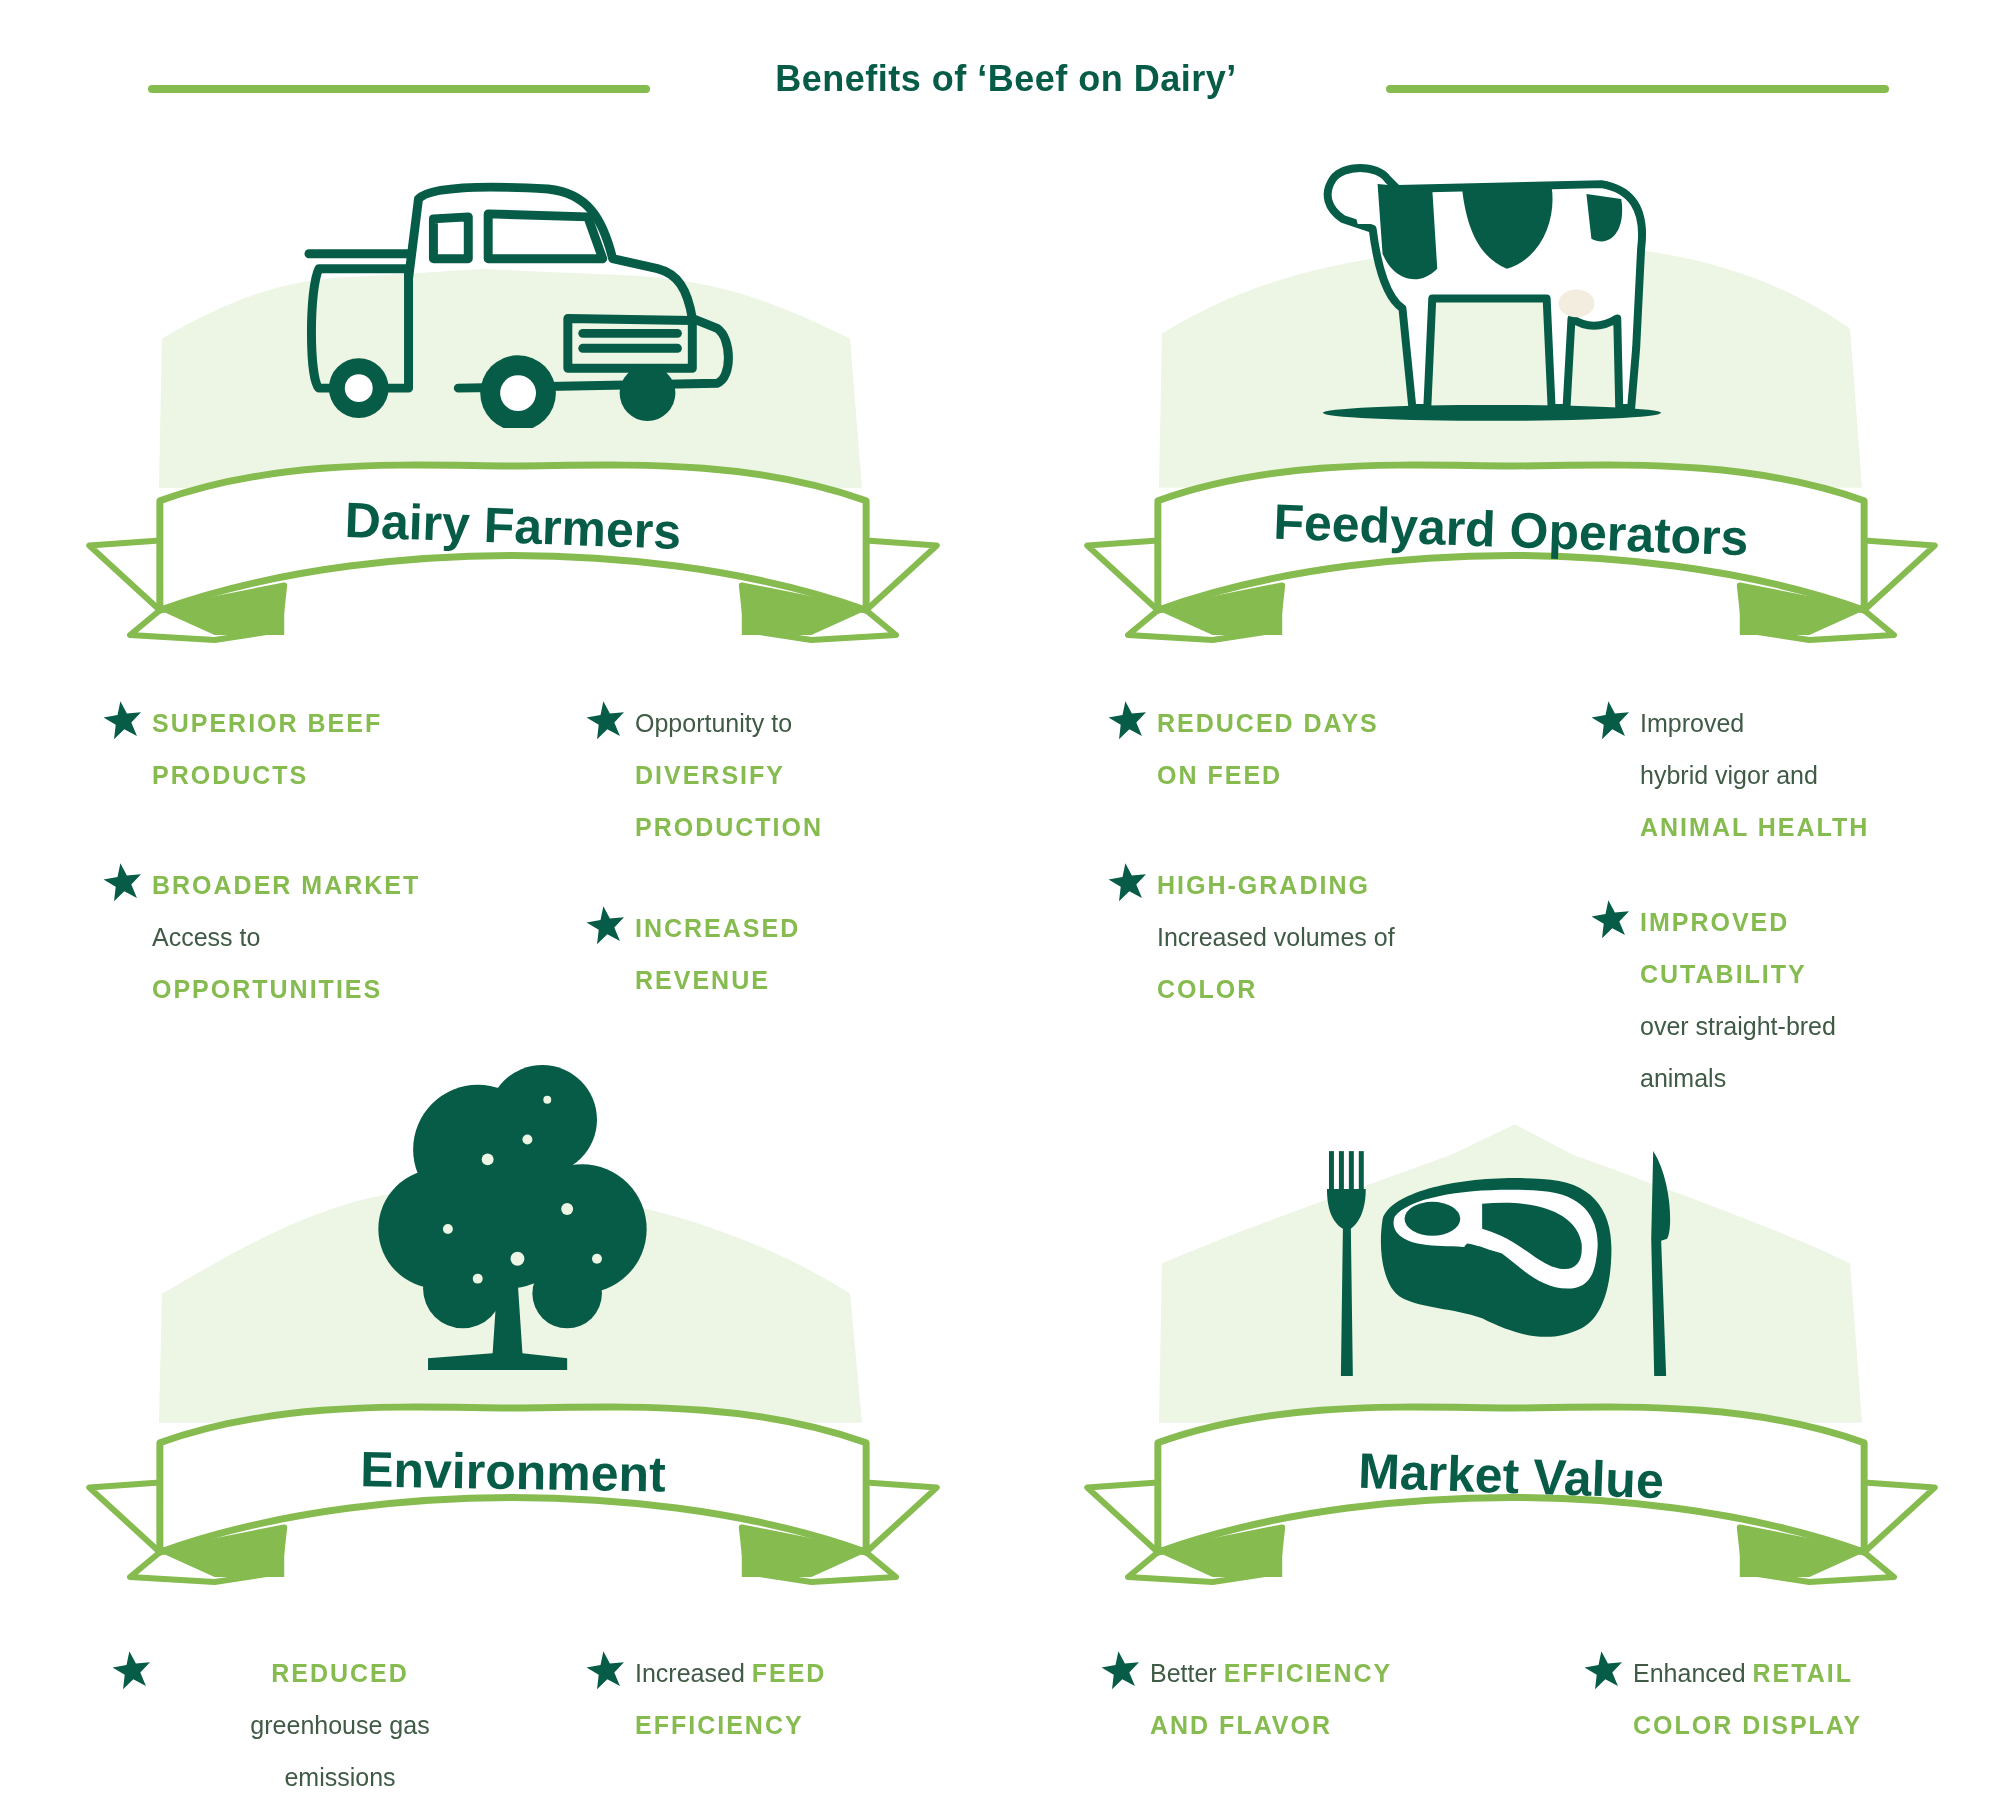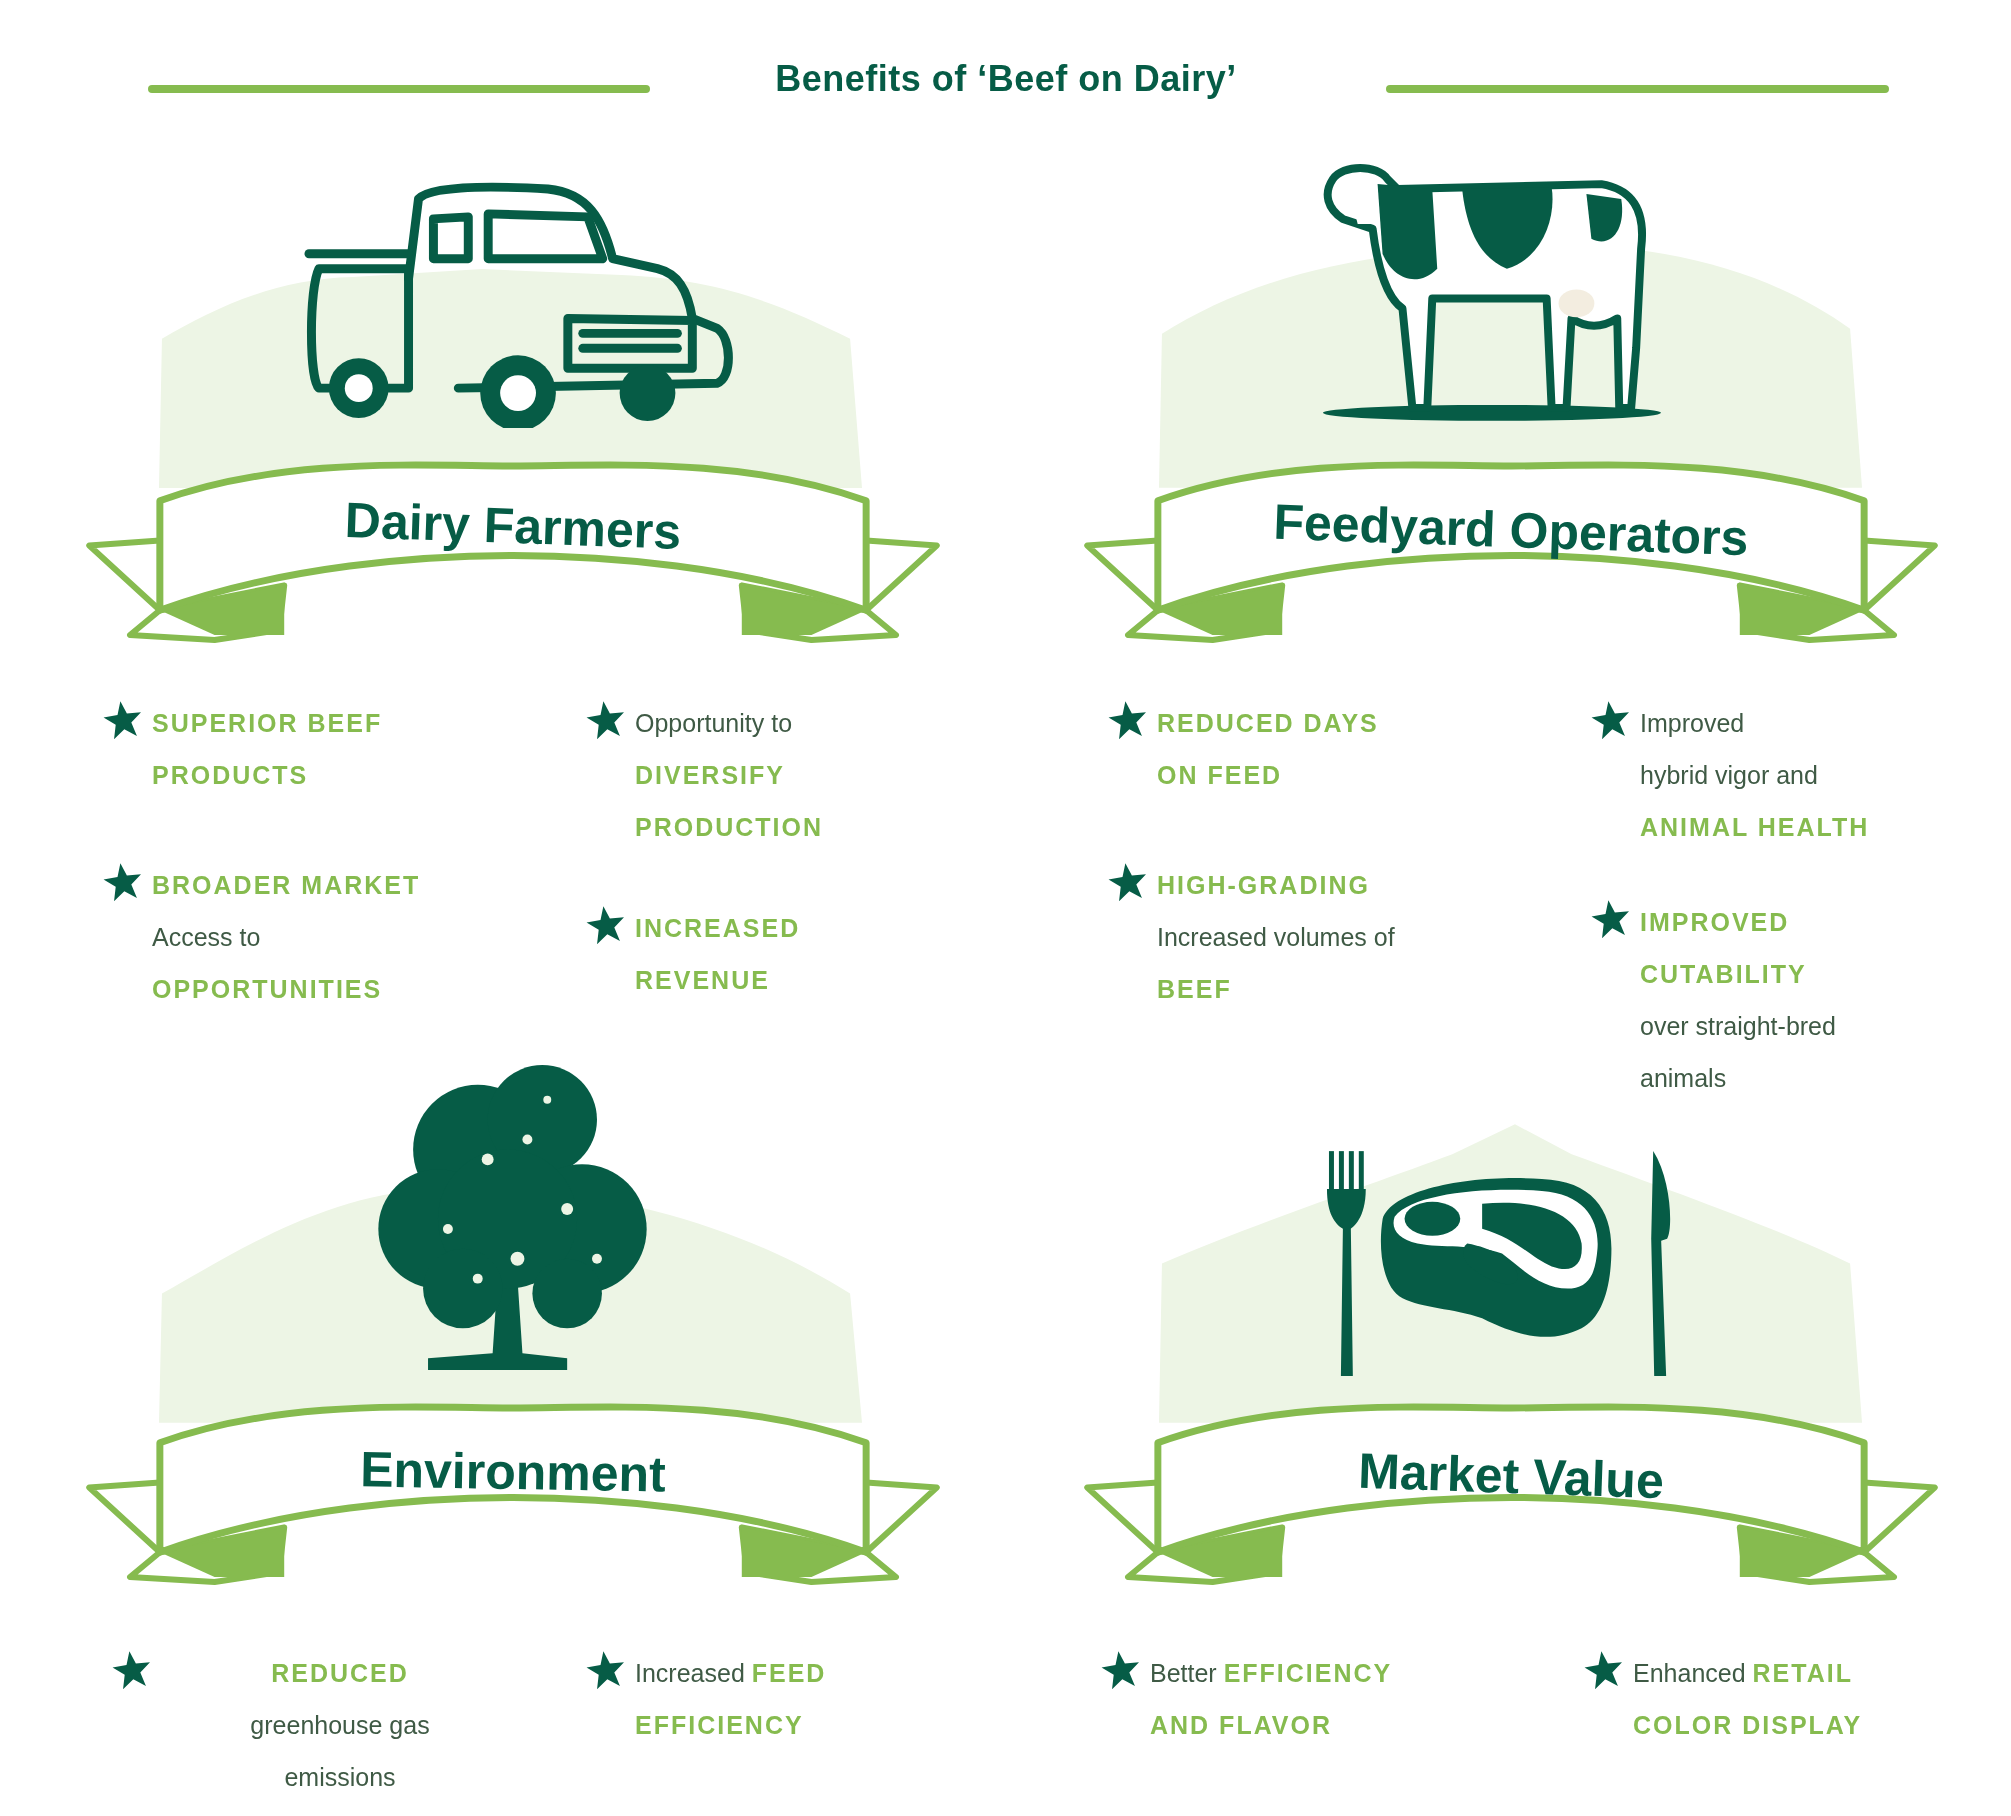--- a/index.html
+++ b/index.html
@@ -198,21 +198,21 @@
       <div class="line"><span class="pl">Improved</span></div>
       <div class="line"><span class="pl">hybrid vigor and</span></div>
       <div class="line"><span class="hl">ANIMAL HEALTH</span></div>
     </div>
     <div class="abs bullet" style="left: 1157px; top: 859px;">
       <span class="star"><svg viewBox="0 0 40 40" width="42" height="42">
           <path d="M20,2 L24.5,14.5 L38,15 L27.5,23.5 L31,37 L20,29 L9,37 L12.5,23.5 L2,15 L15.5,14.5 Z" fill="#065c46" transform="rotate(-8 20 20)"></path>
         </svg></span>
       <div class="line"><span class="hl">HIGH-GRADING</span></div>
       <div class="line"><span class="pl">Increased volumes of</span></div>
-      <div class="line"><span class="hl">BEEF</span></div>
+      <div class="line"><span class="hl">COLOR</span></div>
     </div>
     <div class="abs bullet" style="left: 1640px; top: 896px;">
       <span class="star"><svg viewBox="0 0 40 40" width="42" height="42">
           <path d="M20,2 L24.5,14.5 L38,15 L27.5,23.5 L31,37 L20,29 L9,37 L12.5,23.5 L2,15 L15.5,14.5 Z" fill="#065c46" transform="rotate(-8 20 20)"></path>
         </svg></span>
       <div class="line"><span class="hl">IMPROVED</span></div>
       <div class="line"><span class="hl">CUTABILITY</span></div>
       <div class="line"><span class="pl">over straight-bred</span></div>
       <div class="line"><span class="pl">animals</span></div>
     </div>

